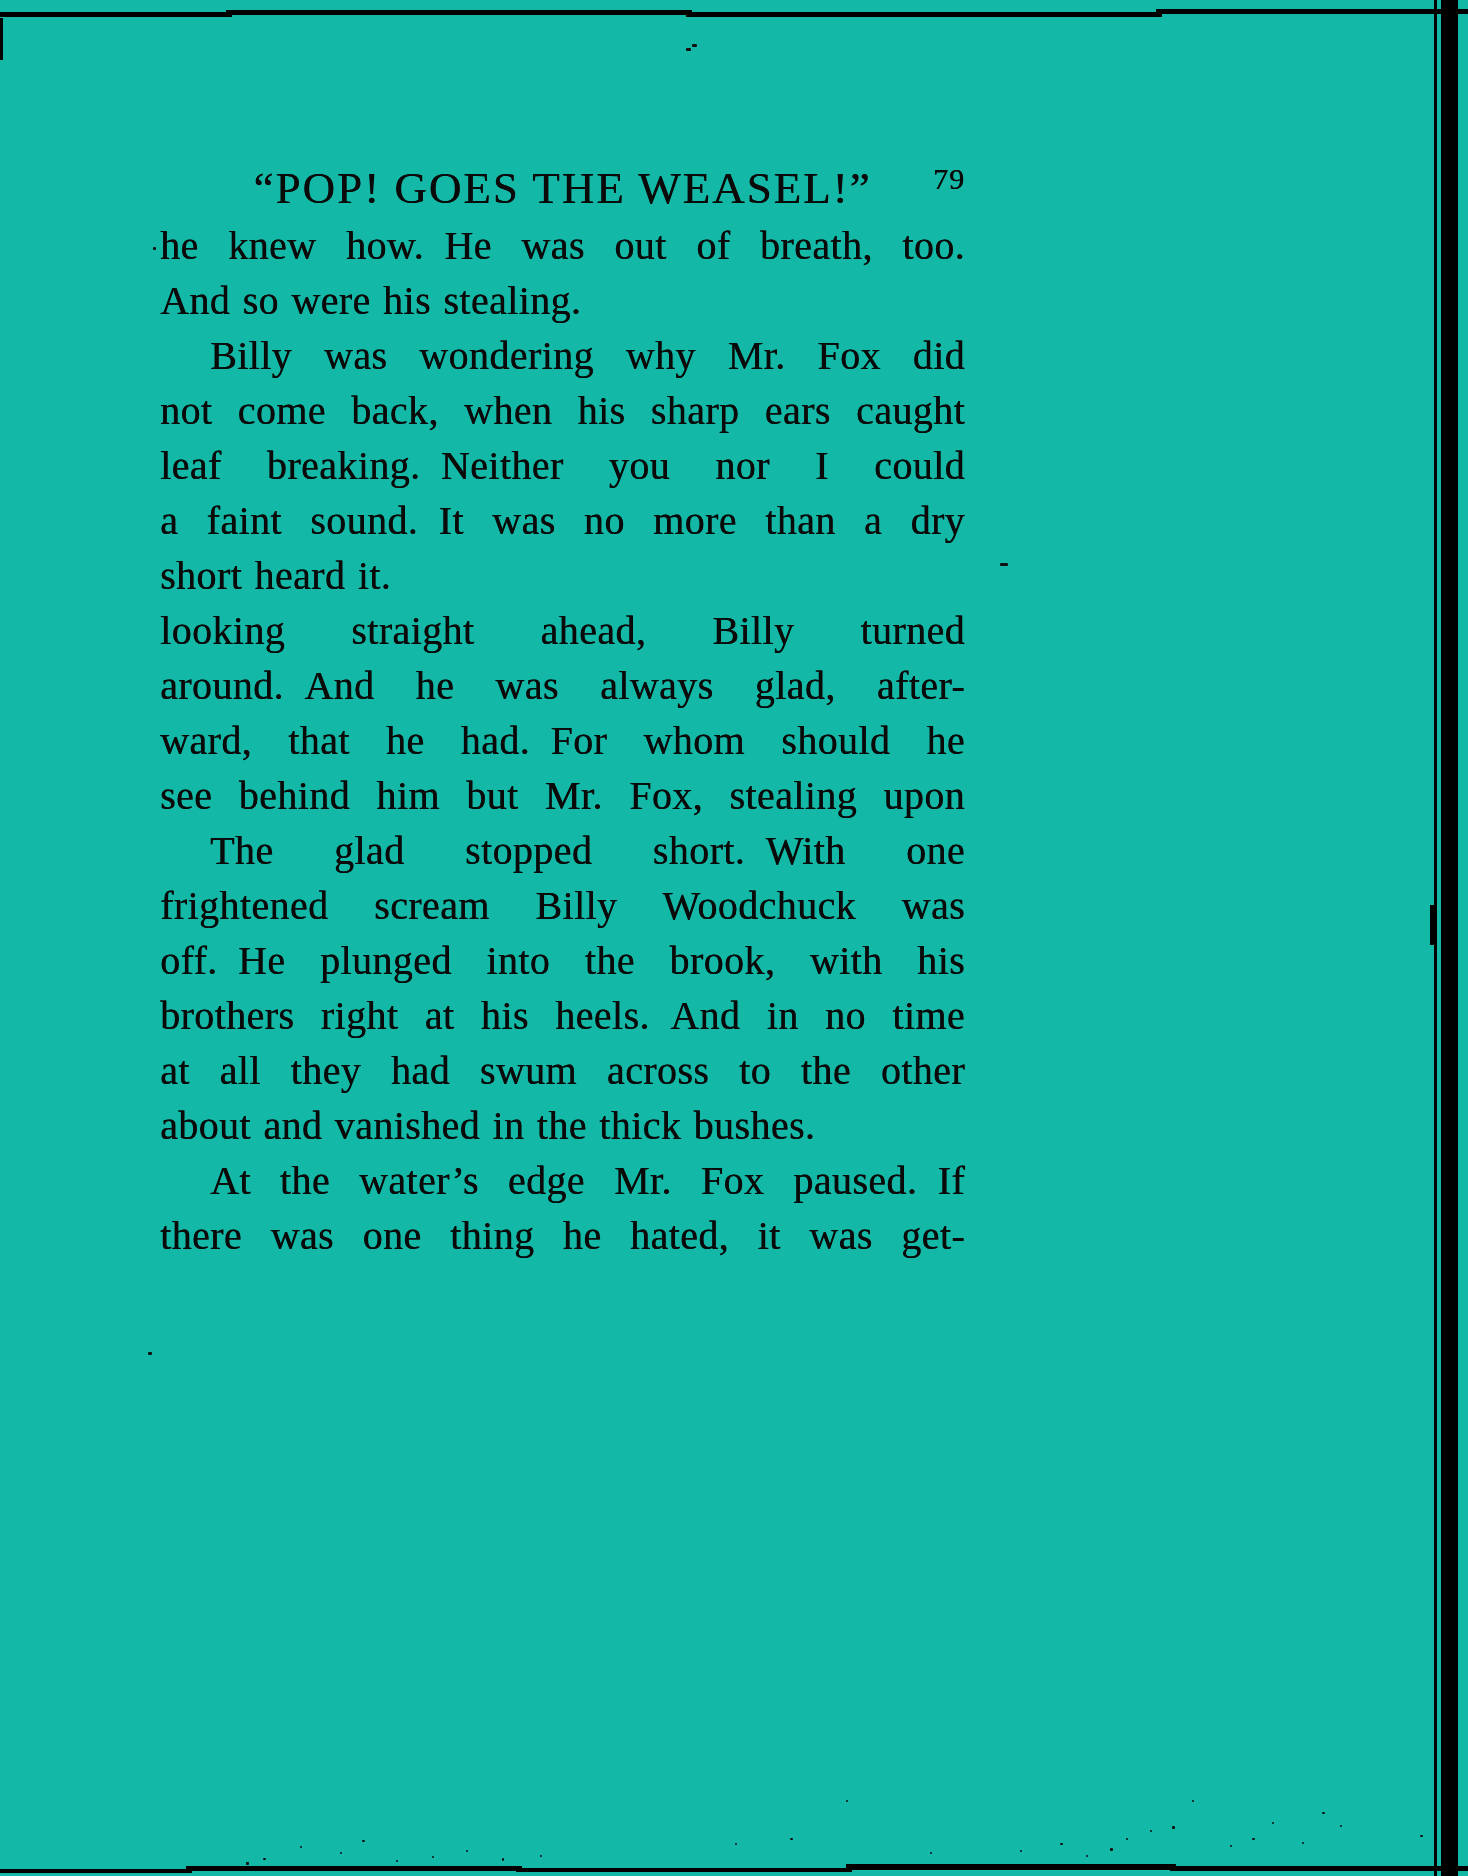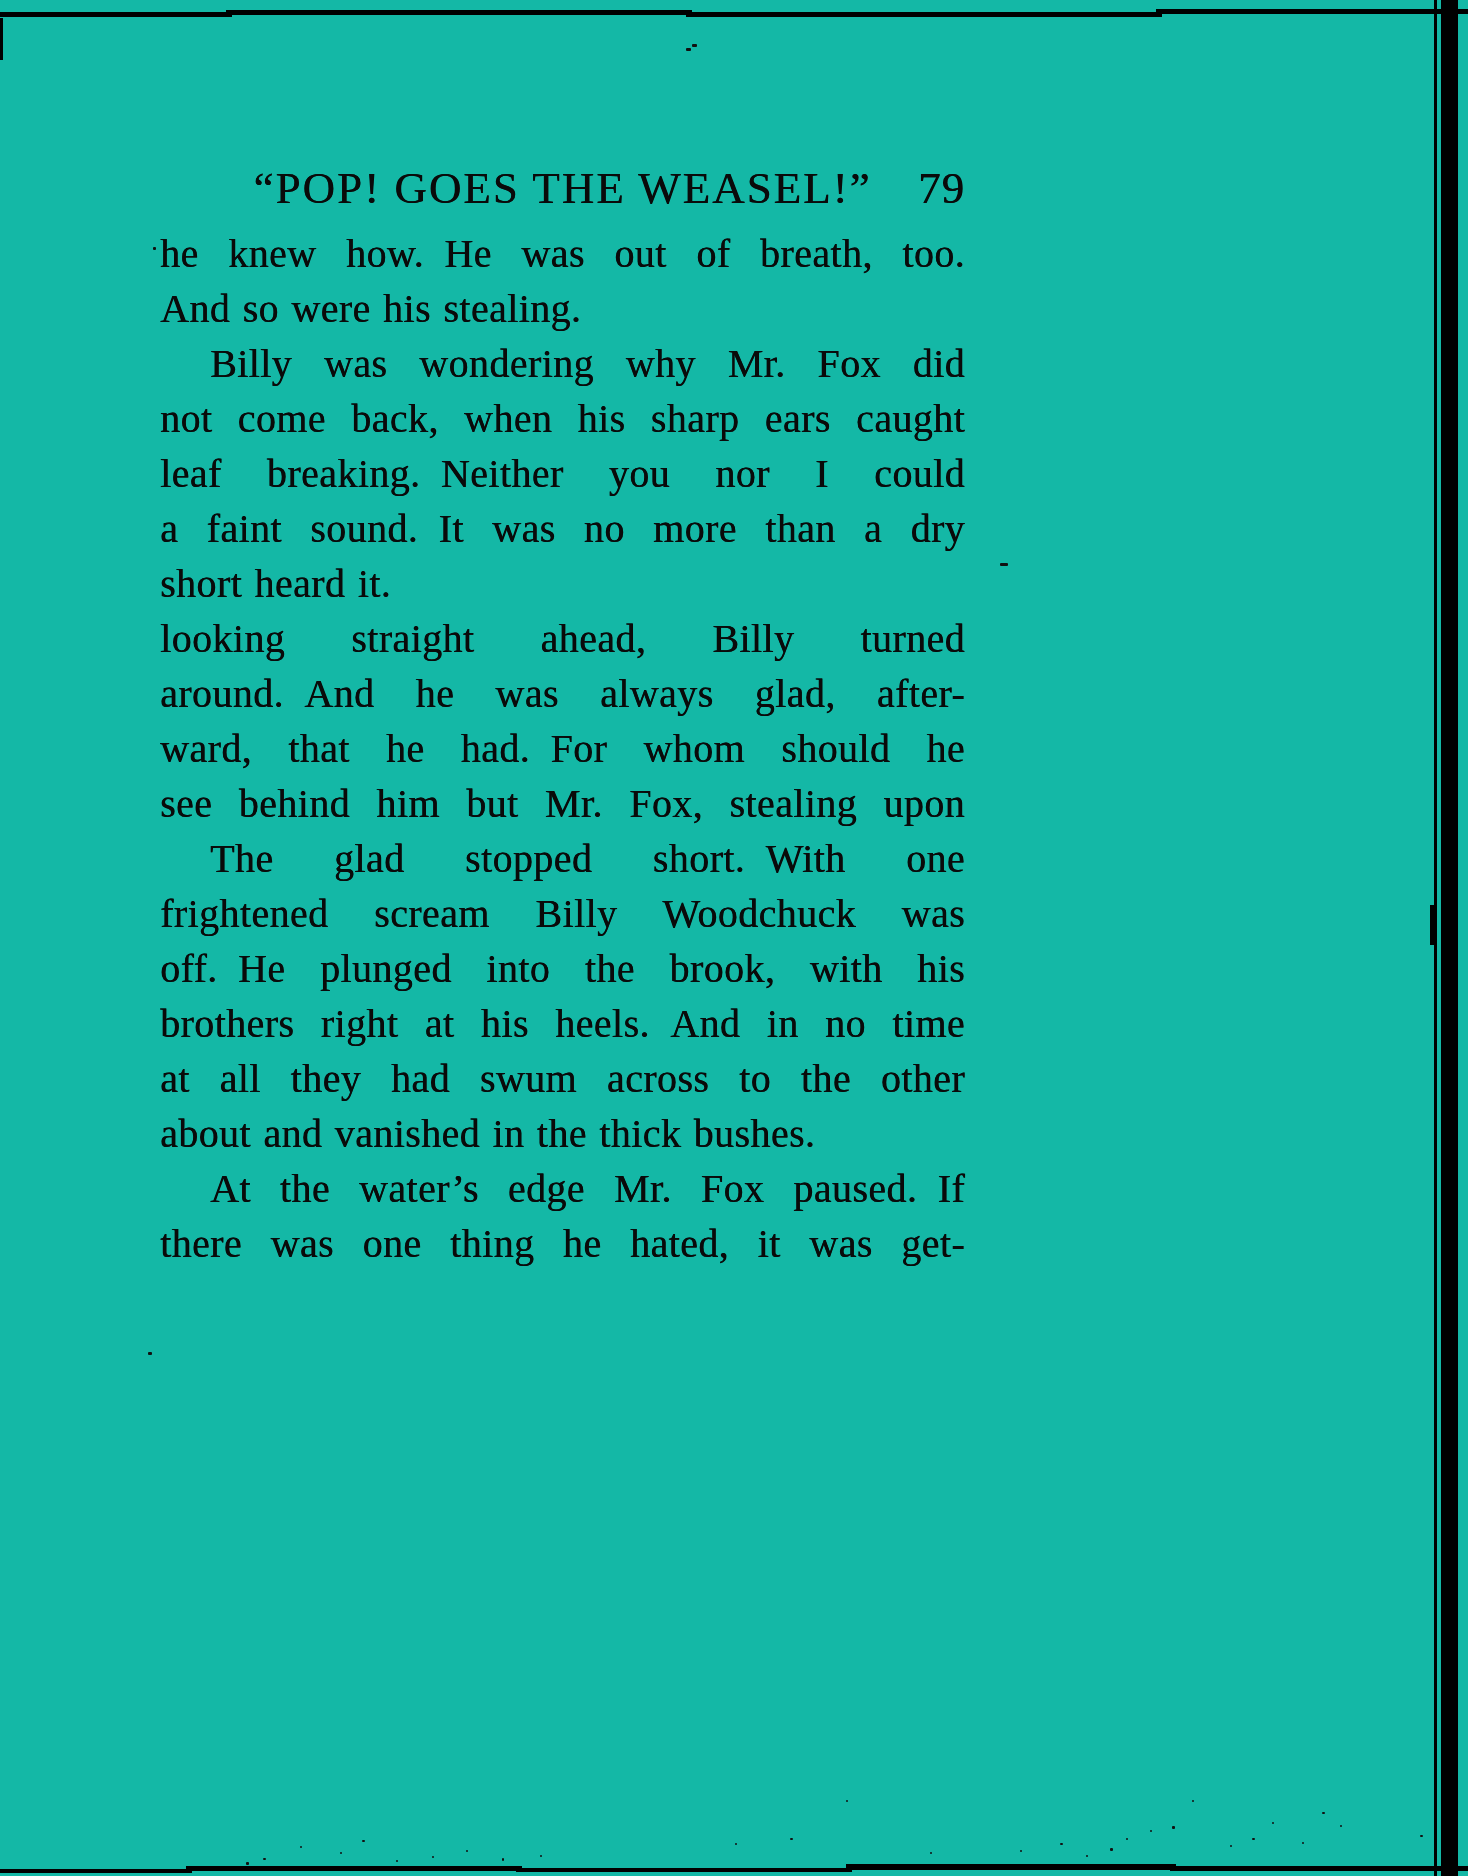--- a/index.html
+++ b/index.html
@@ -27,29 +27,29 @@
     left: 0; right: 0;
     text-align: center;
     font-size: 45px;
     letter-spacing: 2px;
     white-space: nowrap;
     text-shadow: 0.4px 0 0 #0a0a0a;
   }
   .header-page-number {
     position: absolute;
     right: 0; top: 0;
-    font-size: 45px;
+    font-size: 30px;
     letter-spacing: 1px;
     text-shadow: 0.4px 0 0 #0a0a0a;
   }
 
   
   .text-block {
     position: absolute;
-    left: 160px; top: 226px;
+    left: 160px; top: 218px;
     width: 805px;
   }
   .line {
     font-size: 40px;
     line-height: 55px;
     height: 55px;
     letter-spacing: 0.4px;
     word-spacing: 2px;
     white-space: nowrap;
     text-shadow: 0.4px 0 0 #0a0a0a;

